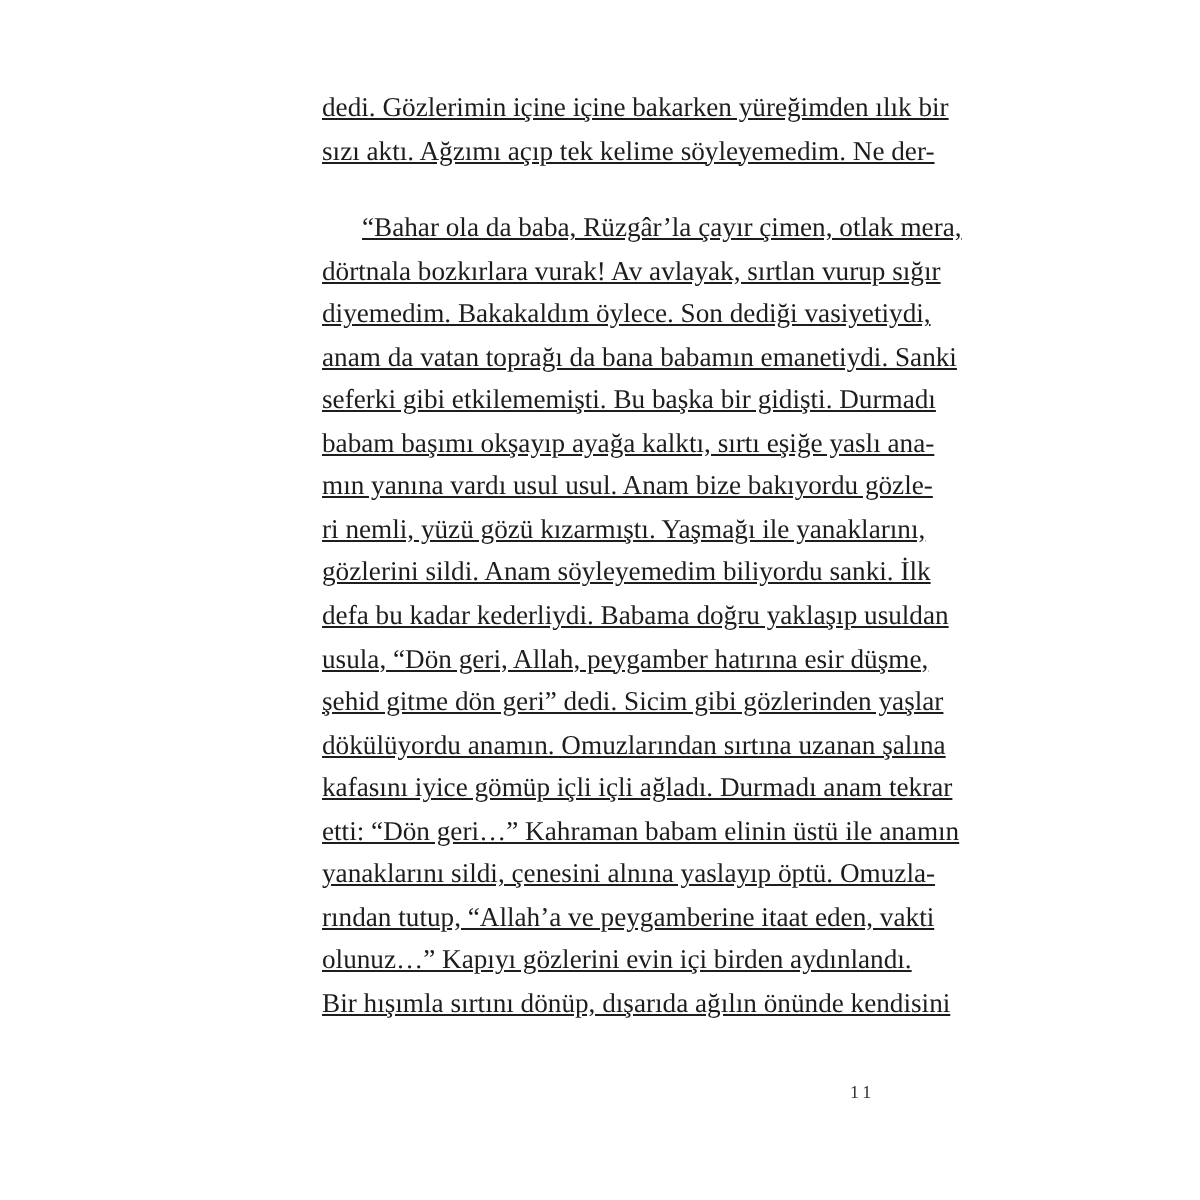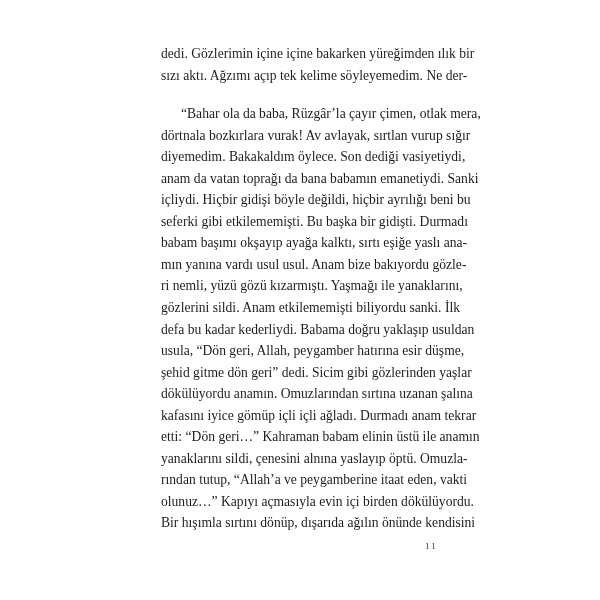--- a/index.html
+++ b/index.html
@@ -3,21 +3,21 @@
 <meta charset="utf-8">
 <style>
   html, body { margin: 0; padding: 0; background: #ffffff; }
   body { width: 600px; height: 600px; position: relative; overflow: hidden; }
   .page {
     position: absolute; left: 161px; top: 43px; width: 281px;
     font-family: "Liberation Serif", "DejaVu Serif", serif;
     font-size: 13.6px; line-height: 21.55px; color: #1d1d1d;
   }
   .para { margin: 0; text-align: justify; }
-  .para .line { display: block; text-align: justify; text-align-last: justify; white-space: nowrap; }
+  .para .line { display: block; text-align: justify; text-align-last: justify; white-space: nowrap; text-decoration: underline; }
   .para .line.last { text-align-last: left; }
   .para .line.indent { text-indent: 20px; }
   .gap { height: 17px; }
   .pagenum {
     position: absolute; left: 425px; top: 541px;
     font-family: "Liberation Serif", "DejaVu Serif", serif;
     font-size: 9px; letter-spacing: 2px; color: #333;
   }
 </style>
 </head>
@@ -27,33 +27,32 @@
   <div class="para">
     <span class="line">dedi. Gözlerimin içine içine bakarken yüreğimden ılık bir</span>
     <span class="line">sızı aktı. Ağzımı açıp tek kelime söyleyemedim. Ne der-</span>
   </div>
   <div class="gap"></div>
   <div class="para">
     <span class="line indent">“Bahar ola da baba, Rüzgâr’la çayır çimen, otlak mera,</span>
     <span class="line">dörtnala bozkırlara vurak! Av avlayak, sırtlan vurup sığır</span>
     <span class="line">diyemedim. Bakakaldım öylece. Son dediği vasiyetiydi,</span>
     <span class="line">anam da vatan toprağı da bana babamın emanetiydi. Sanki</span>
-    <span class="line">içliydi. Hiçbir gidişi böyle değildi, hiçbir ayrılığı beni bu</span>
     <span class="line">seferki gibi etkilememişti. Bu başka bir gidişti. Durmadı</span>
     <span class="line">babam başımı okşayıp ayağa kalktı, sırtı eşiğe yaslı ana-</span>
     <span class="line">mın yanına vardı usul usul. Anam bize bakıyordu gözle-</span>
     <span class="line">ri nemli, yüzü gözü kızarmıştı. Yaşmağı ile yanaklarını,</span>
-    <span class="line">gözlerini sildi. Anam etkilememişti biliyordu sanki. İlk</span>
+    <span class="line">gözlerini sildi. Anam söyleyemedim biliyordu sanki. İlk</span>
     <span class="line">defa bu kadar kederliydi. Babama doğru yaklaşıp usuldan</span>
     <span class="line">usula, “Dön geri, Allah, peygamber hatırına esir düşme,</span>
     <span class="line">şehid gitme dön geri” dedi. Sicim gibi gözlerinden yaşlar</span>
     <span class="line">dökülüyordu anamın. Omuzlarından sırtına uzanan şalına</span>
     <span class="line">kafasını iyice gömüp içli içli ağladı. Durmadı anam tekrar</span>
     <span class="line">etti: “Dön geri…” Kahraman babam elinin üstü ile anamın</span>
     <span class="line">yanaklarını sildi, çenesini alnına yaslayıp öptü. Omuzla-</span>
     <span class="line">rından tutup, “Allah’a ve peygamberine itaat eden, vakti</span>
-    <span class="line">olunuz…” Kapıyı açmasıyla evin içi birden dökülüyordu.</span>
+    <span class="line">olunuz…” Kapıyı gözlerini evin içi birden aydınlandı.</span>
     <span class="line">Bir hışımla sırtını dönüp, dışarıda ağılın önünde kendisini</span>
 
   </div>
 </div>
 
 <div class="pagenum">11</div>
 
 </body></html>

